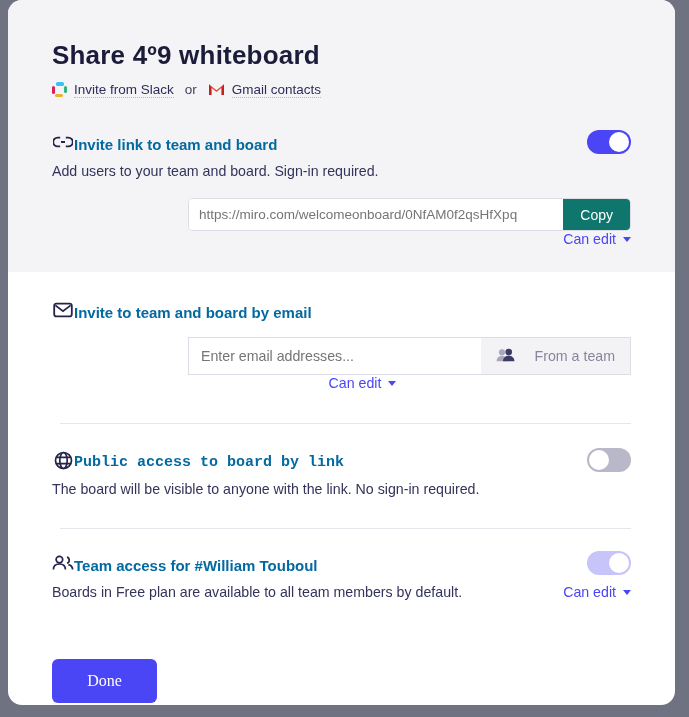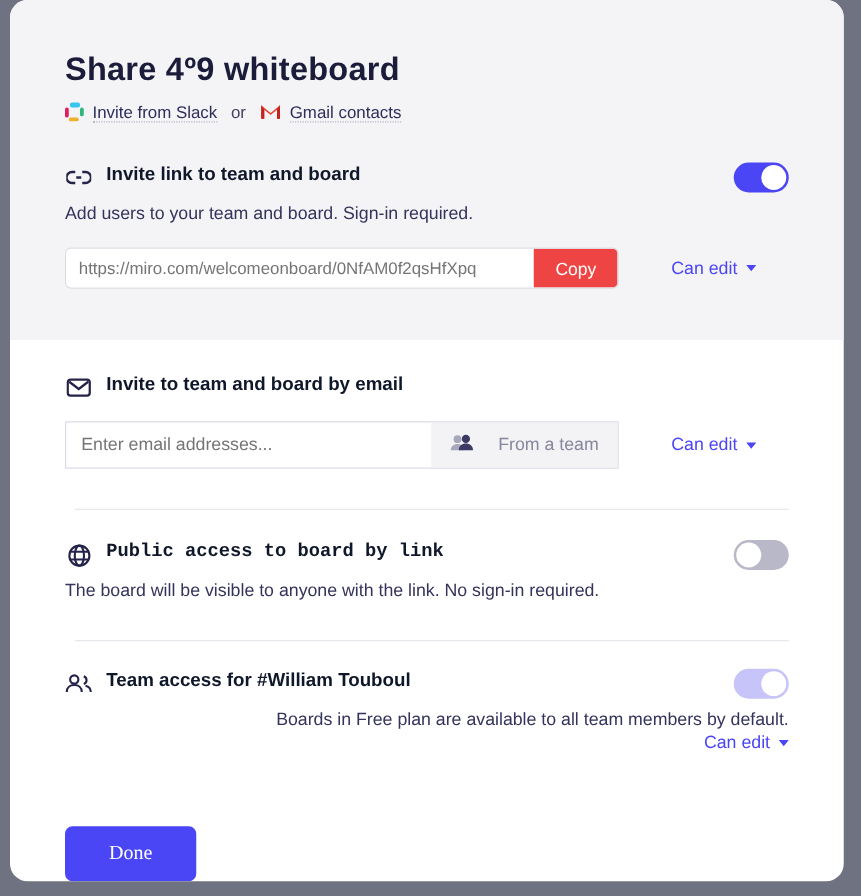--- a/index.html
+++ b/index.html
@@ -60,22 +60,22 @@
   .s1 { width: 3.4px; height: 7.6px; background: #e01e5a; left: 0px;   top: 4px; }
   .s2 { width: 7.6px; height: 3.4px; background: #36c5f0; left: 4px;  top: 0px; }
   .s3 { width: 3.4px; height: 7.6px; background: #2eb67d; left: 11.6px; top: 3.4px; }
   .s4 { width: 7.6px; height: 3.4px; background: #ecb22e; left: 3.4px; top: 11.6px; }
 
   
   .gmail-ico { width: 17px; height: 13px; flex: 0 0 17px; }
 
   
   .sec-head {
-    display: flex; align-items: flex-start; gap: 11px;
-    color: #0f172a; font-size: 15px; font-weight: bold;
+    display: flex; align-items: flex-end; 
+    color: #0369a1; font-size: 15px; font-weight: bold;
   }
   .sec-icon { width: 22px; height: 22px; display: flex; align-items: center; justify-content: center; flex: 0 0 22px; color: #24244a; }
   .sec-desc {
     color: #33335c; font-size: 14.2px; margin-top: 7px; line-height: 1.45;
   }
   .row-flex { display: flex; align-items: flex-start; justify-content: space-between; }
 
   
   .toggle { width: 44px; height: 24px; border-radius: 12px; position: relative; flex: 0 0 44px; cursor: pointer; }
   .toggle .knob {
@@ -83,33 +83,33 @@
     border-radius: 50%; background: #fff;
   }
   .toggle.on  { background: #4a45f5; }
   .toggle.on .knob { left: 22px; }
   .toggle.off { background: #b8b8c8; }
   .toggle.off .knob { left: 2px; }
   .toggle.disabled-on { background: #c6c4f8; }
   .toggle.disabled-on .knob { left: 22px; }
 
   
-  .link-row { display: flex; align-items: center; margin-top: 17px; }
+  .link-row { display: flex; align-items: flex-end; margin-top: 17px; flex-direction: column; }
   .link-input-wrap {
     display: flex; align-items: stretch;
     border: 1px solid #dcdce4; border-radius: 5px; overflow: hidden;
     background: #fff; height: 33px; width: 443px;
   }
   .link-input {
     flex: 1; border: 0; outline: none; padding: 0 10px;
     font-size: 13.5px; color: #8b8ba0; background: #fff;
     font-family: "Liberation Sans", sans-serif;
   }
   .copy-btn {
-    background: #ef4444; color: #fff; border: 0; cursor: pointer;
+    background: #0f766e; color: #fff; border: 0; cursor: pointer;
     font-size: 14px; padding: 0 17px; font-family: "Liberation Sans", sans-serif;
   }
   .perm {
     color: #4a45f5; font-size: 14.2px; cursor: pointer;
     display: flex; align-items: center; gap: 7px; white-space: nowrap;
   }
   .caret { width: 0; height: 0; border-left: 4.5px solid transparent; border-right: 4.5px solid transparent; border-top: 5px solid #4a45f5; }
 
   
   .email-wrap {
@@ -265,21 +265,21 @@
               <path d="M16.4 9.6 C18.9 10.2 20.6 11.9 20.6 14.6"></path>
             </svg>
           </span>
           <span>Team access for #William Touboul</span>
         </div>
         <div class="toggle disabled-on">
             <span class="knob"></span>
           </div>
       </div>
 
-      <div class="row-flex" style="align-items:flex-end;flex-direction:column;">
+      <div class="row-flex" style="align-items:flex-end;">
         <div>
           <div class="sec-desc">Boards in Free plan are available to all team members by default.</div>
         </div>
         <div class="perm" style="margin-left:30px; margin-bottom:2px;">
           <span>Can edit</span>
           <span class="caret"></span>
         </div>
       </div>
     </div>
 

